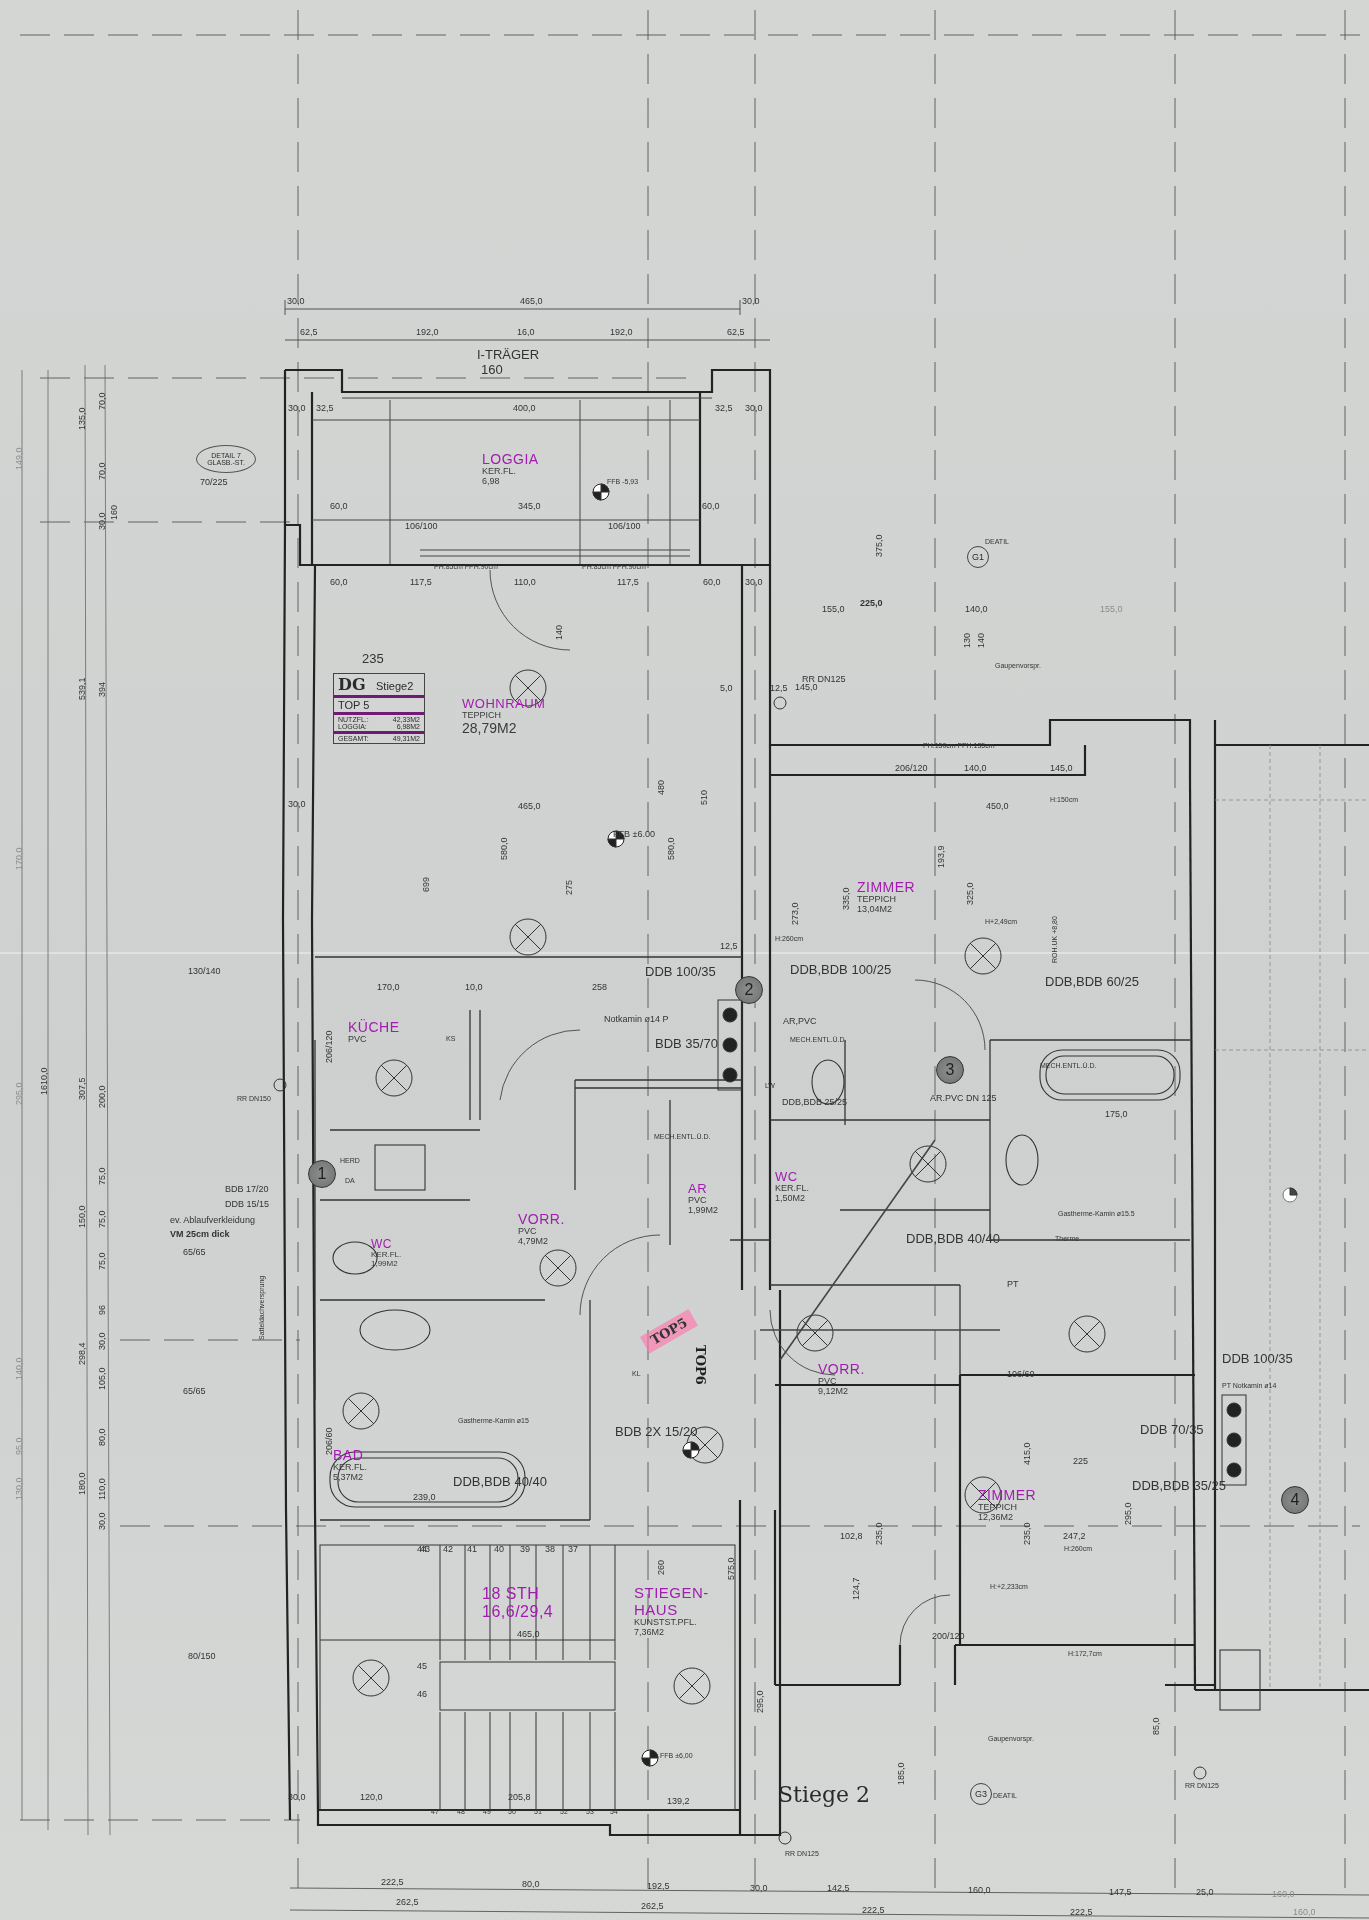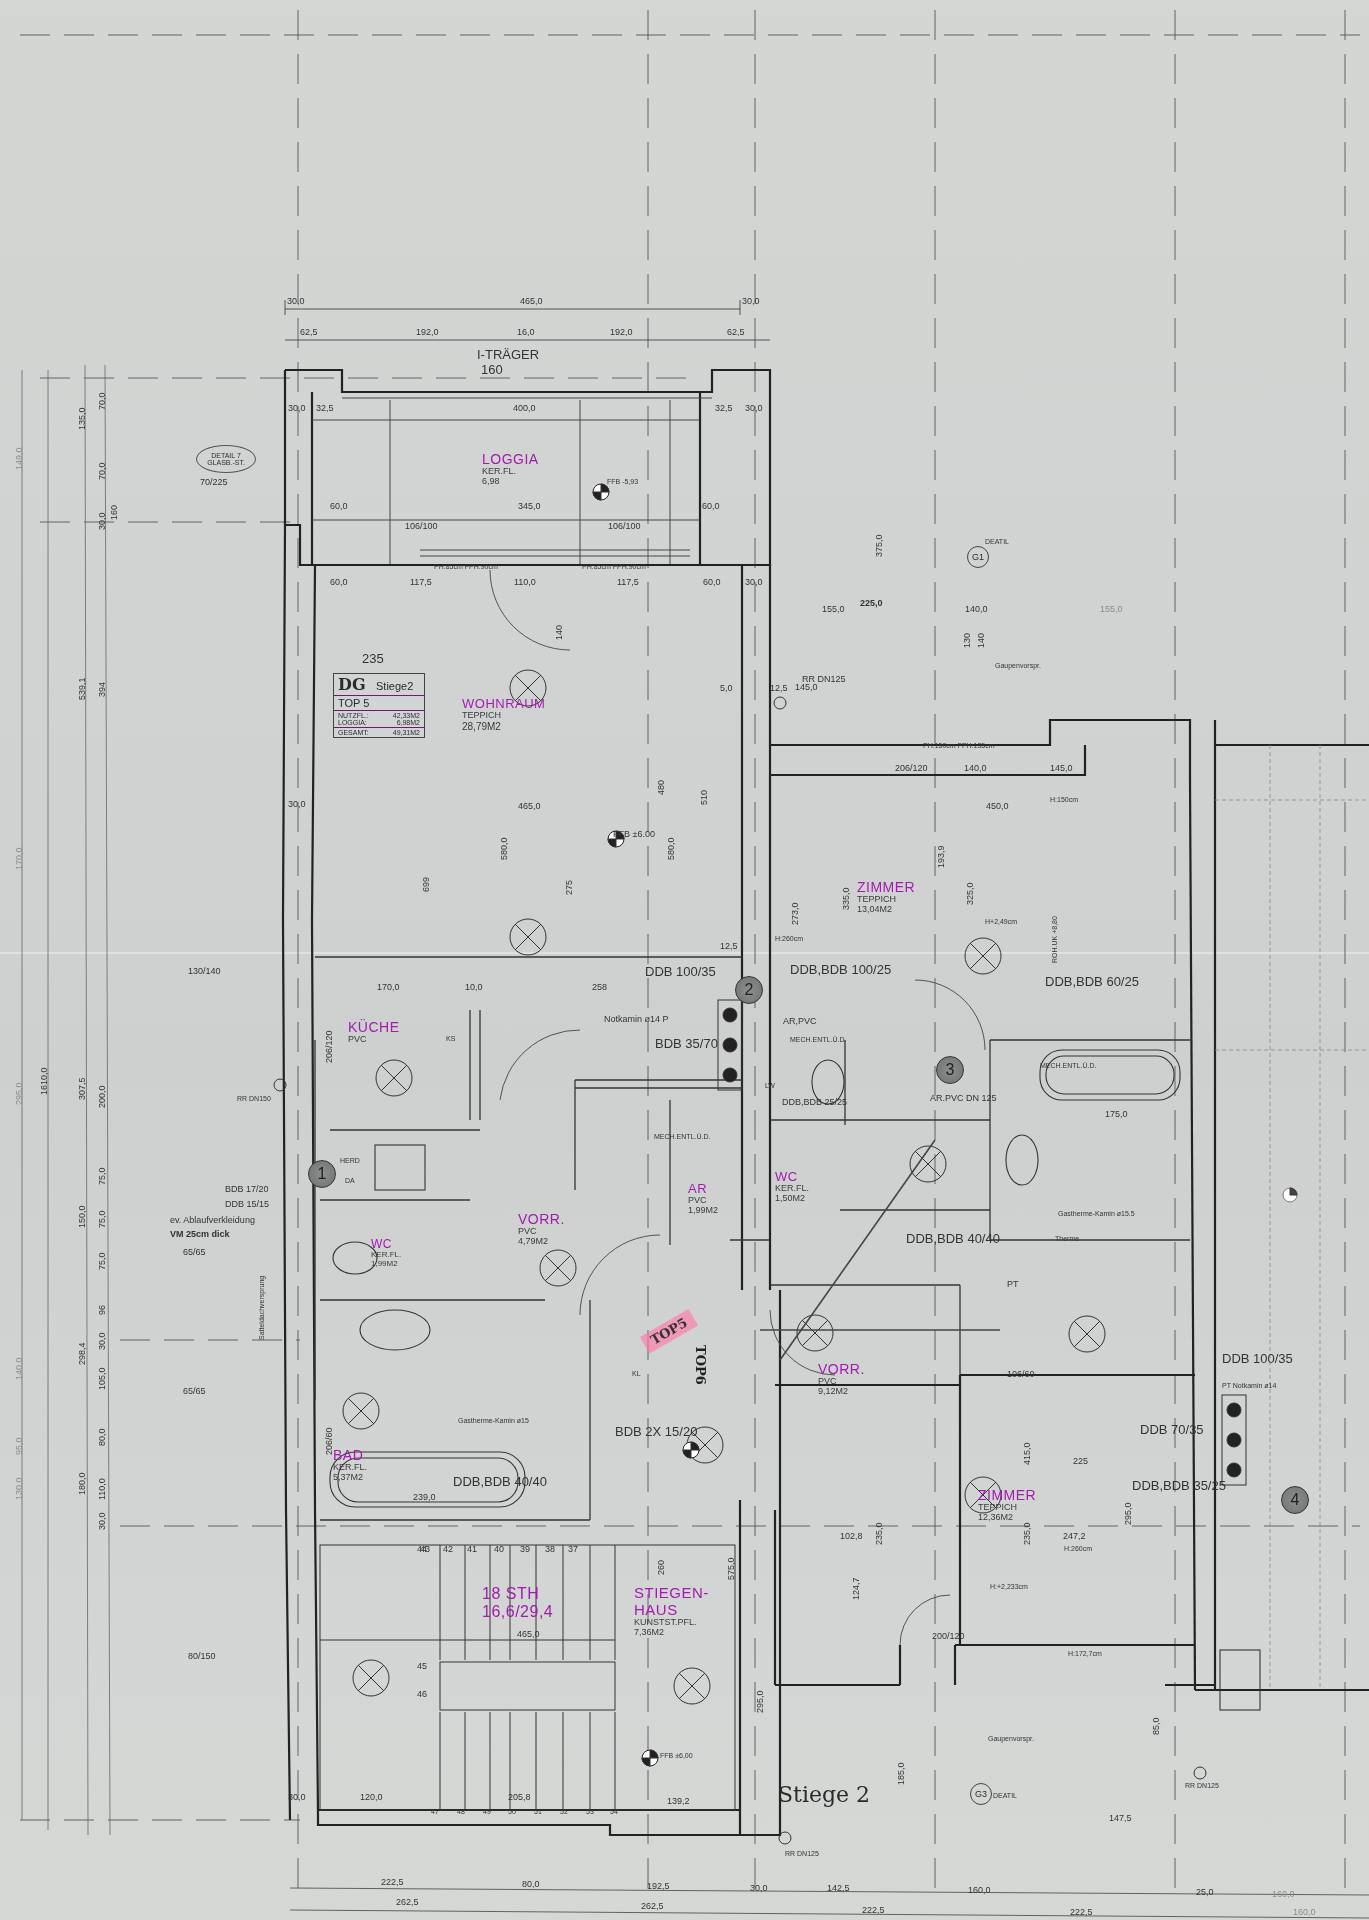--- a/index.html
+++ b/index.html
@@ -26,21 +26,21 @@
   .t.v { transform: rotate(-90deg); transform-origin: left top; }
   .t.faint { color: #8a8d8c; }
   .room { position: absolute; text-align: left; line-height: 1.1; }
   .room .name { font-size: 16px; letter-spacing: 0.5px; color: #a21caf; }
   .room .fl { font-size: 11px; color: #3a3a3a; }
   .room .area { font-size: 11px; color: #3a3a3a; }
   .infobox {
     position: absolute; left: 333px; top: 673px; width: 90px;
     border: 1.5px solid #444; background: rgba(255,255,255,0.05);
   }
-  .infobox .row { border-bottom: 1px solid #701a75; padding: 1px 4px; }
+  .infobox .row { border-bottom: 3px solid #701a75; padding: 1px 4px; }
   .infobox .row:last-child { border-bottom: none; }
   .infobox .dg { font-family: "DejaVu Serif", serif; font-weight: bold; font-size: 16px; }
   .infobox .st { font-size: 11px; margin-left: 6px; }
   .infobox .top { font-size: 11px; }
   .infobox .kv { font-size: 7px; display: flex; justify-content: space-between; }
   .badge {
     position: absolute; width: 26px; height: 26px; border-radius: 50%;
     background: radial-gradient(circle, #8c8f8e 0%, #6e716f 100%);
     border: 1.5px solid #333; color: #222; font-size: 16px;
     display: flex; align-items: center; justify-content: center;
@@ -424,21 +424,21 @@
     <div class="kv">
         <span>GESAMT:</span>
         <span>49,31M2</span>
       </div>
   </div>
 </div>
 
 <div class="room" style="left:462px;top:697px;">
   <div class="name" style="font-size:13px">WOHNRAUM</div>
   <div class="fl" style="font-size:9px">TEPPICH</div>
-  <div class="area" style="font-size:10px">28,79M2</div>
+  <div class="area" style="font-size:14px">28,79M2</div>
 </div>
 
 <div class="t sm" style="left:288px;top:800px;">30,0</div>
 <div class="t sm" style="left:518px;top:802px;">465,0</div>
 <div class="t sm" style="left:613px;top:830px;">FFB ±6.00</div>
 
 <div class="t sm" style="left:795px;top:683px;">145,0</div>
 <div class="t sm" style="left:895px;top:764px;">206/120</div>
 <div class="t sm" style="left:964px;top:764px;">140,0</div>
 <div class="t sm" style="left:1050px;top:764px;">145,0</div>
@@ -621,21 +621,21 @@
 <div class="t xs" style="left:993px;top:1792px;">DEATIL</div>
 <div class="t xs" style="left:785px;top:1850px;">RR DN125</div>
 <div class="t xs" style="left:1185px;top:1782px;">RR DN125</div>
 
 <div class="t sm" style="left:381px;top:1878px;">222,5</div>
 <div class="t sm" style="left:522px;top:1880px;">80,0</div>
 <div class="t sm" style="left:647px;top:1882px;">192,5</div>
 <div class="t sm" style="left:750px;top:1884px;">30,0</div>
 <div class="t sm" style="left:827px;top:1884px;">142,5</div>
 <div class="t sm" style="left:968px;top:1886px;">160,0</div>
-<div class="t sm" style="left:1109px;top:1814px;">147,5</div>
+<div class="t sm" style="left:1109px;top:1888px;">147,5</div>
 <div class="t sm" style="left:1196px;top:1888px;">25,0</div>
 <div class="t sm faint" style="left:1272px;top:1890px;">160,0</div>
 
 <div class="t sm" style="left:396px;top:1898px;">262,5</div>
 <div class="t sm" style="left:641px;top:1902px;">262,5</div>
 <div class="t sm" style="left:862px;top:1906px;">222,5</div>
 <div class="t sm" style="left:1070px;top:1908px;">222,5</div>
 <div class="t sm faint" style="left:1293px;top:1908px;">160,0</div>
 
 <div class="t sm v faint" style="left:15px;top:470px;">149,0</div>

